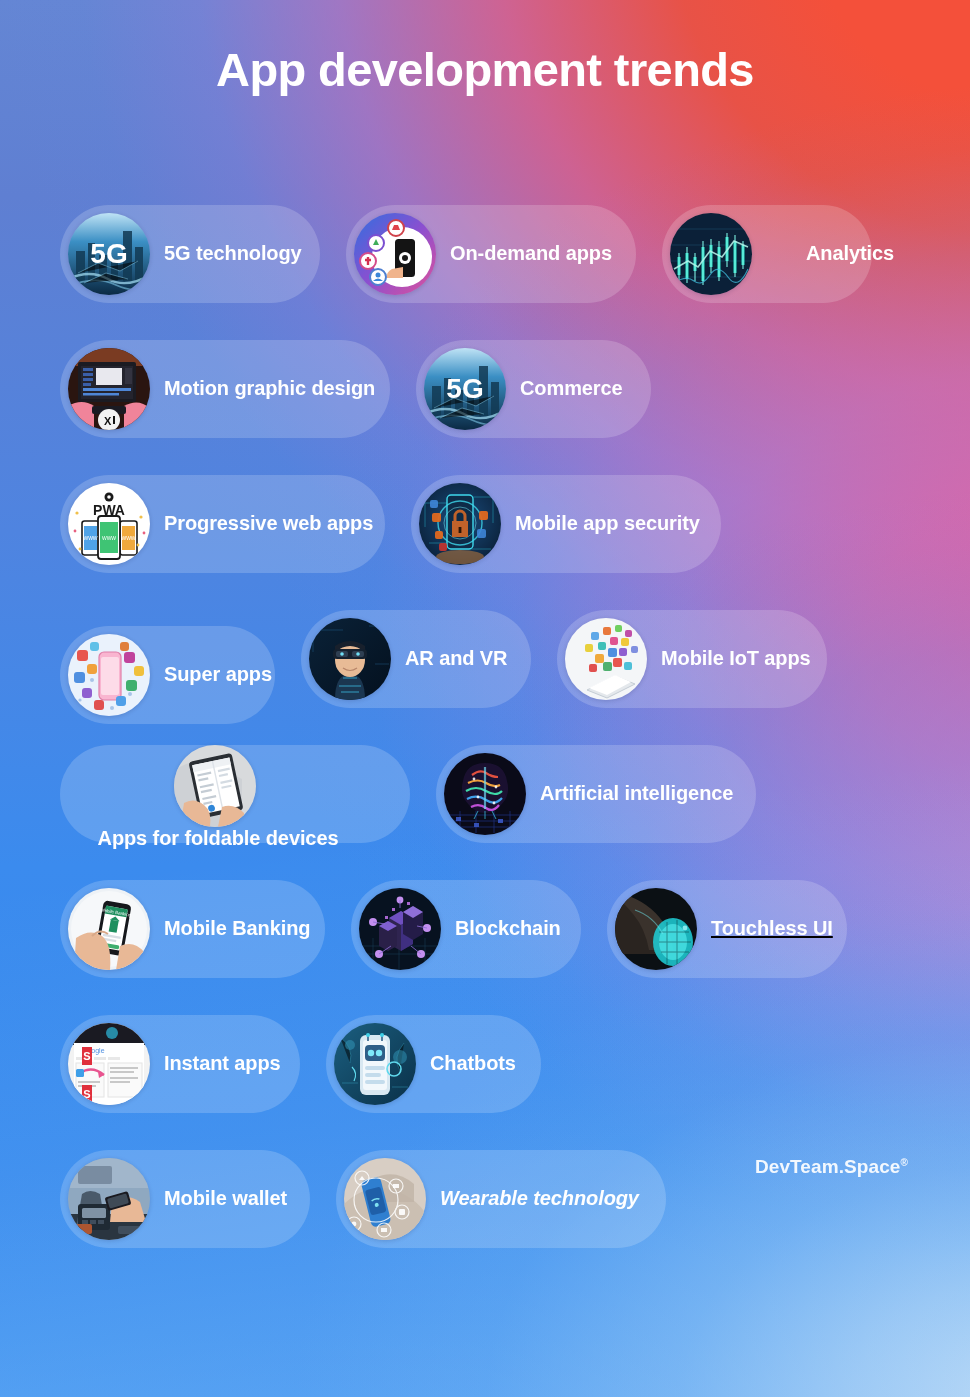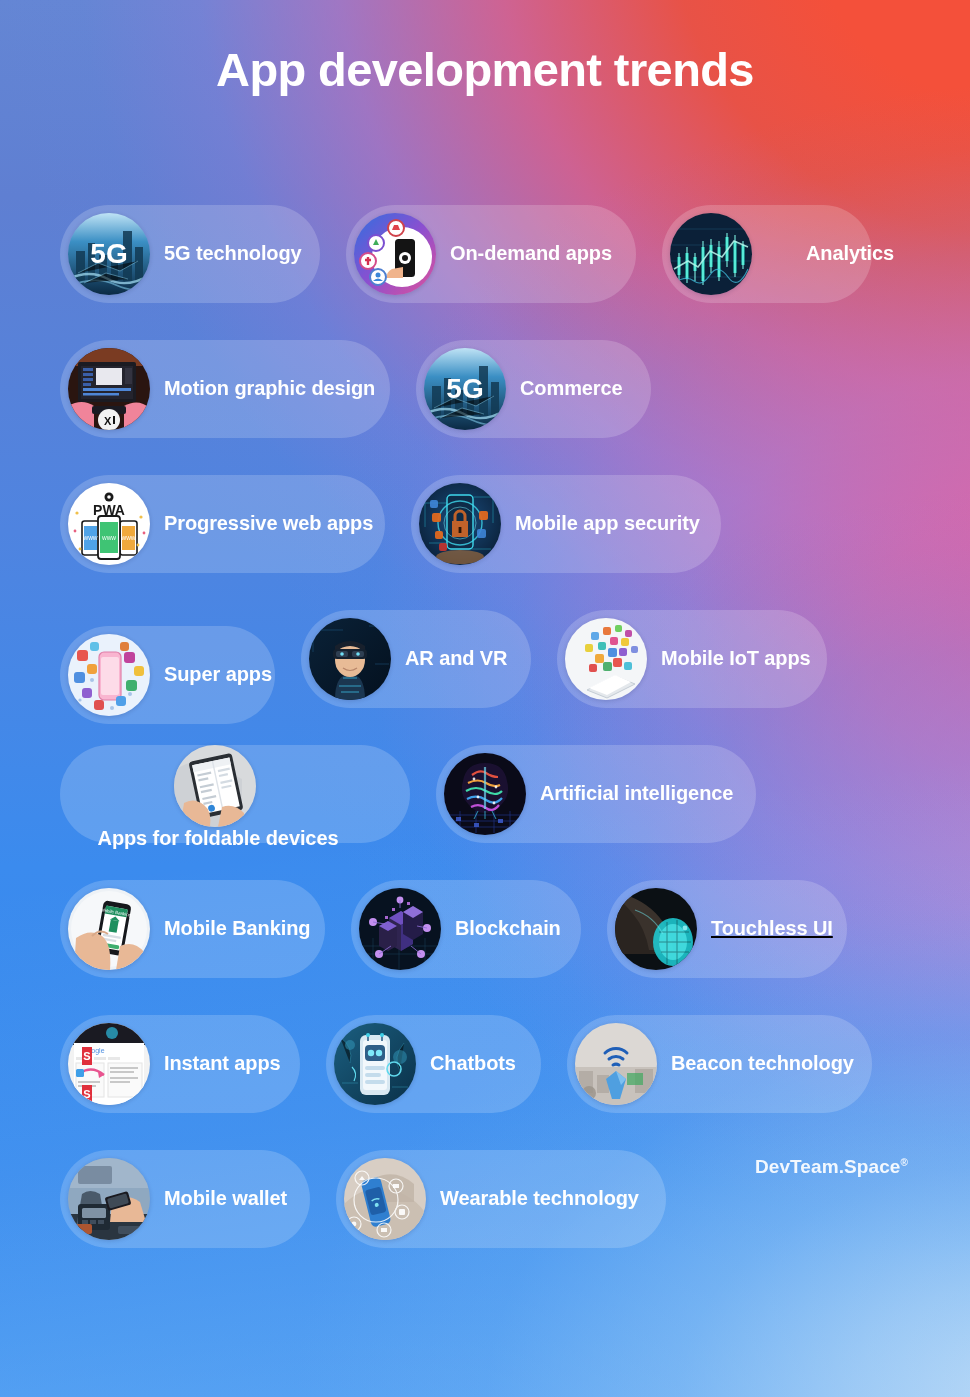--- a/index.html
+++ b/index.html
@@ -678,43 +678,20 @@
                 <rect x="31" y="43" width="20" height="4" rx="2"></rect>
          <rect x="31" y="50" width="16" height="4" rx="2"></rect>
                 <rect x="31" y="57" width="20" height="4" rx="2"></rect>
               </g>
        <circle cx="60" cy="46" r="7" fill="none" stroke="#5fd8ec" stroke-width="1.6"></circle>
        <path d="M18 44 q6 6 2 14" stroke="#5fd8ec" stroke-width="1.2" fill="none"></path>
             </svg>
           </div>
           <div class="pill-label">Chatbots</div>
         </div>
-        <div class="pill" style="width: 305px;">
-          <div class="pill-thumb">
-            <svg viewBox="0 0 82 82">
-              <rect width="82" height="82" fill="#dcd8d4"></rect>
-       <rect x="0" y="44" width="82" height="38" fill="#c8c2bc"></rect>
-       <g fill="#b0a8a0" opacity="0.8">
-         <rect x="4" y="48" width="14" height="22"></rect>
-                <rect x="22" y="52" width="12" height="18"></rect>
-         <rect x="60" y="46" width="18" height="24"></rect>
-              </g>
-       <rect x="52" y="50" width="16" height="12" fill="#3fa85f" opacity="0.7"></rect>
-       <circle cx="14" cy="70" r="7" fill="#9a9289" opacity="0.8"></circle>
-       <g stroke="#1f5fb8" stroke-width="3" fill="none" stroke-linecap="round">
-         <path d="M30 30 a16 16 0 0 1 22 0"></path>
-         <path d="M34 36 a11 11 0 0 1 14 0"></path>
-         <path d="M38 42 a6 6 0 0 1 6 0"></path>
-              </g>
-       <path d="M41 48 l10 8 -6 20 -8 0 -6 -20 z" fill="#4f9fe0"></path>
-       <path d="M41 48 l10 8 -5 6 -5 -14 z" fill="#7fc0f0"></path>
-            </svg>
-          </div>
-          <div class="pill-label">Beacon technology</div>
-        </div>
       </div>
       <div class="row">
         <div class="pill" style="width: 250px;">
           <div class="pill-thumb">
             <svg viewBox="0 0 82 82">
               <rect width="82" height="82" fill="#8fa8c0"></rect>
        <rect x="0" y="0" width="82" height="30" fill="#a8bcd0" opacity="0.7"></rect>
        <rect x="10" y="8" width="34" height="18" rx="2" fill="#6f8296" opacity="0.8"></rect>
        <rect x="0" y="56" width="82" height="26" fill="#2a3540"></rect>
        <path d="M14 36 q8 -6 18 0 l6 34 -30 0 z" fill="#4a5a6a"></path>
@@ -727,21 +704,21 @@
               </g>
        <path d="M44 44 q14 -10 28 0 l6 20 -36 0 z" fill="#e8b896"></path>
        <rect x="38" y="36" width="24" height="14" rx="2.5" fill="#1a1a20" transform="rotate(-16 50 43)"></rect>
        <rect x="40" y="38" width="20" height="10" rx="1.5" fill="#3f4a56" transform="rotate(-16 50 43)"></rect>
        <rect x="2" y="66" width="22" height="10" rx="2" fill="#d06030" opacity="0.8"></rect>
        <rect x="50" y="68" width="24" height="8" rx="2" fill="#4a5a6a" opacity="0.7"></rect>
             </svg>
           </div>
           <div class="pill-label">Mobile wallet</div>
         </div>
-        <div class="pill" style="width: 330px;">
+        <div class="pill" style="width: 330px; font-style: italic;">
           <div class="pill-thumb">
             <svg viewBox="0 0 82 82">
               <rect width="82" height="82" fill="#d8cec4"></rect>
        <path d="M0 46 q24 -22 50 -14 q22 8 32 24 l0 26 -82 0 z" fill="#cbbfb2"></path>
        <path d="M30 20 q22 -10 40 6 l0 18 -40 0 z" fill="#c0b4a6" opacity="0.8"></path>
        <g transform="rotate(-14 32 44)">
          <rect x="22" y="20" width="20" height="48" rx="5" fill="#2f7fd0"></rect>
          <rect x="24" y="30" width="16" height="26" rx="3" fill="#1f5fa8"></rect>
          <path d="M32 36 a7 7 0 0 1 0 0 M28 42 a8 8 0 0 1 8 0" stroke="#7fe0f0" stroke-width="1.6" fill="none"></path>
          <circle cx="32" cy="47" r="2" fill="#7fe0f0"></circle>

